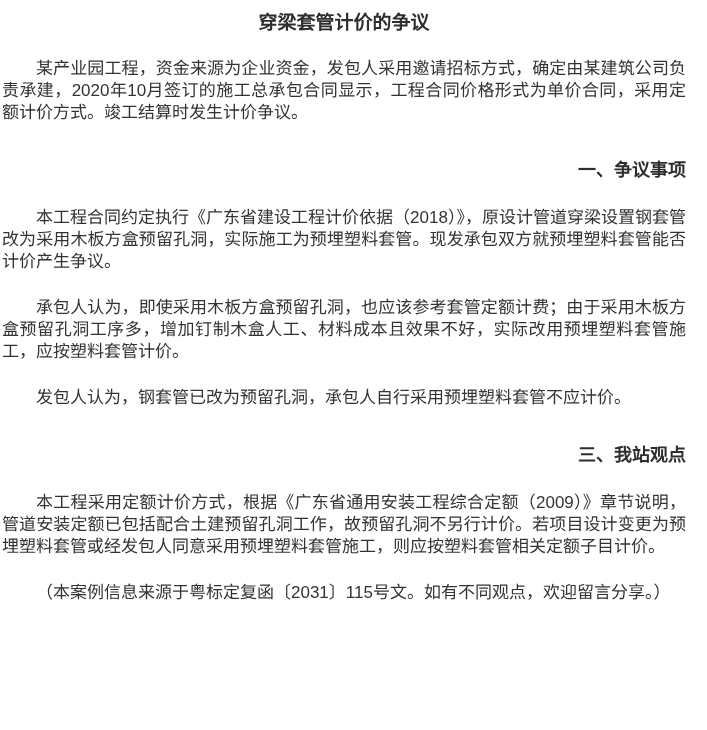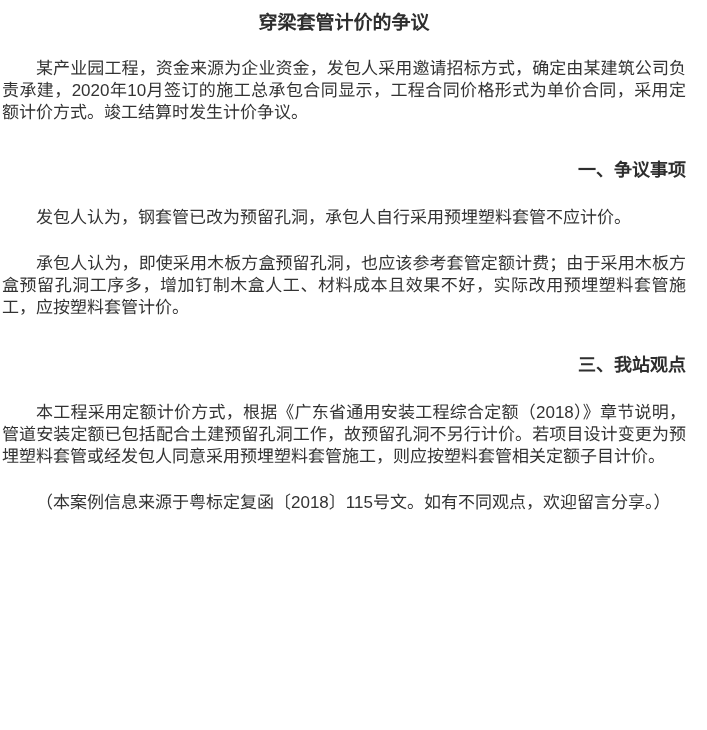--- a/index.html
+++ b/index.html
@@ -54,25 +54,26 @@
 <body>
 
 <div class="doc">
 
   <h1 class="title">穿梁套管计价的争议</h1>
 
   <p class="para">某产业园工程，资金来源为企业资金，发包人采用邀请招标方式，确定由某建筑公司负责承建，2020年10月签订的施工总承包合同显示，工程合同价格形式为单价合同，采用定额计价方式。竣工结算时发生计价争议。</p>
 
   <h2 class="heading">一、争议事项</h2>
 
+  <p class="para">本工程合同约定执行《广东省建设工程计价依据（2018）》，原设计管道穿梁设置钢套管改为采用木板方盒预留孔洞，实际施工为预埋塑料套管。现发承包双方就预埋塑料套管能否计价产生争议。</p>
 
+
+  <p class="para">承包人认为，即使采用木板方盒预留孔洞，也应该参考套管定额计费；由于采用木板方盒预留孔洞工序多，增加钉制木盒人工、材料成本且效果不好，实际改用预埋塑料套管施工，应按塑料套管计价。</p>
 
   <p class="para">发包人认为，钢套管已改为预留孔洞，承包人自行采用预埋塑料套管不应计价。</p>
 
-  <p class="para">承包人认为，即使采用木板方盒预留孔洞，也应该参考套管定额计费；由于采用木板方盒预留孔洞工序多，增加钉制木盒人工、材料成本且效果不好，实际改用预埋塑料套管施工，应按塑料套管计价。</p>
-
   <h2 class="heading">三、我站观点</h2>
 
-  <p class="para">本工程采用定额计价方式，根据《广东省通用安装工程综合定额（2018）》章节说明，管道安装定额已包括配合土建预留孔洞工作，故预留孔洞不另行计价。若项目设计变更为预埋塑料套管或经发包人同意采用预埋塑料套管施工，则应按塑料套管相关定额子目计价。</p>
+  <p class="para">本工程采用定额计价方式，根据《广东省通用安装工程综合定额（2009）》章节说明，管道安装定额已包括配合土建预留孔洞工作，故预留孔洞不另行计价。若项目设计变更为预埋塑料套管或经发包人同意采用预埋塑料套管施工，则应按塑料套管相关定额子目计价。</p>
 
-  <p class="para">（本案例信息来源于粤标定复函〔2018〕115号文。如有不同观点，欢迎留言分享。）</p>
+  <p class="para">（本案例信息来源于粤标定复函〔2031〕115号文。如有不同观点，欢迎留言分享。）</p>
 
 </div>
 
 </body></html>

